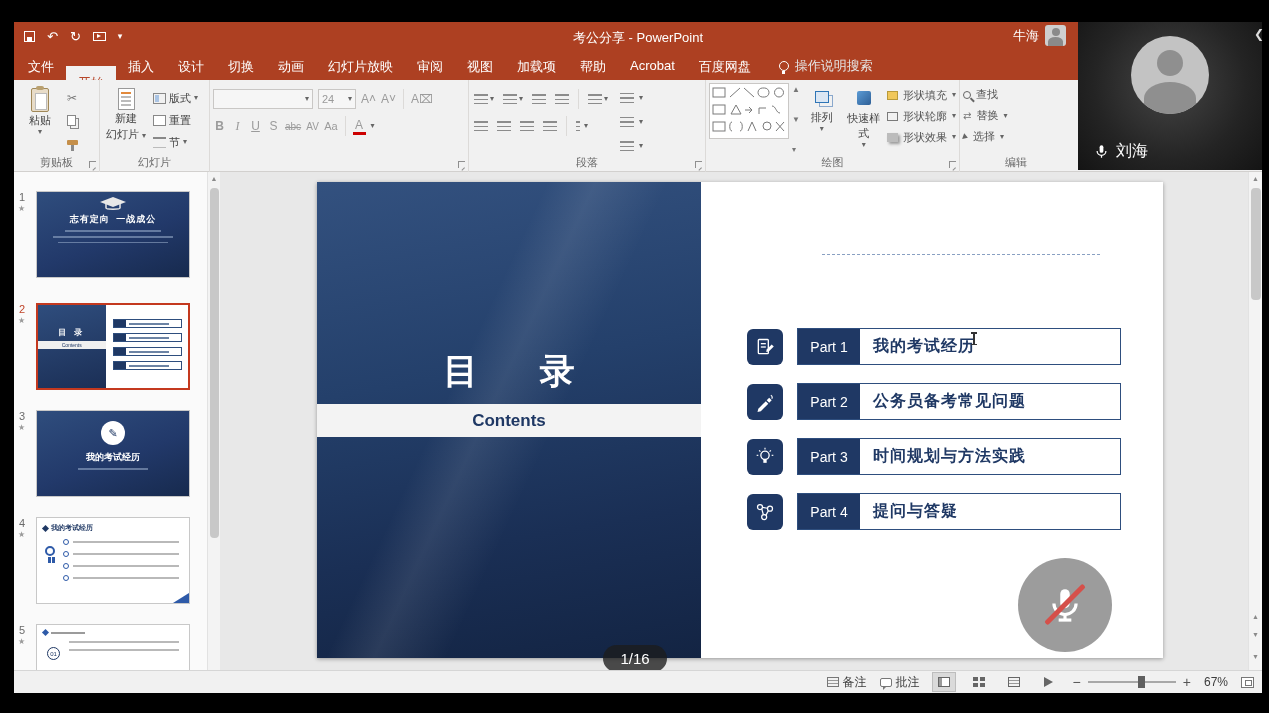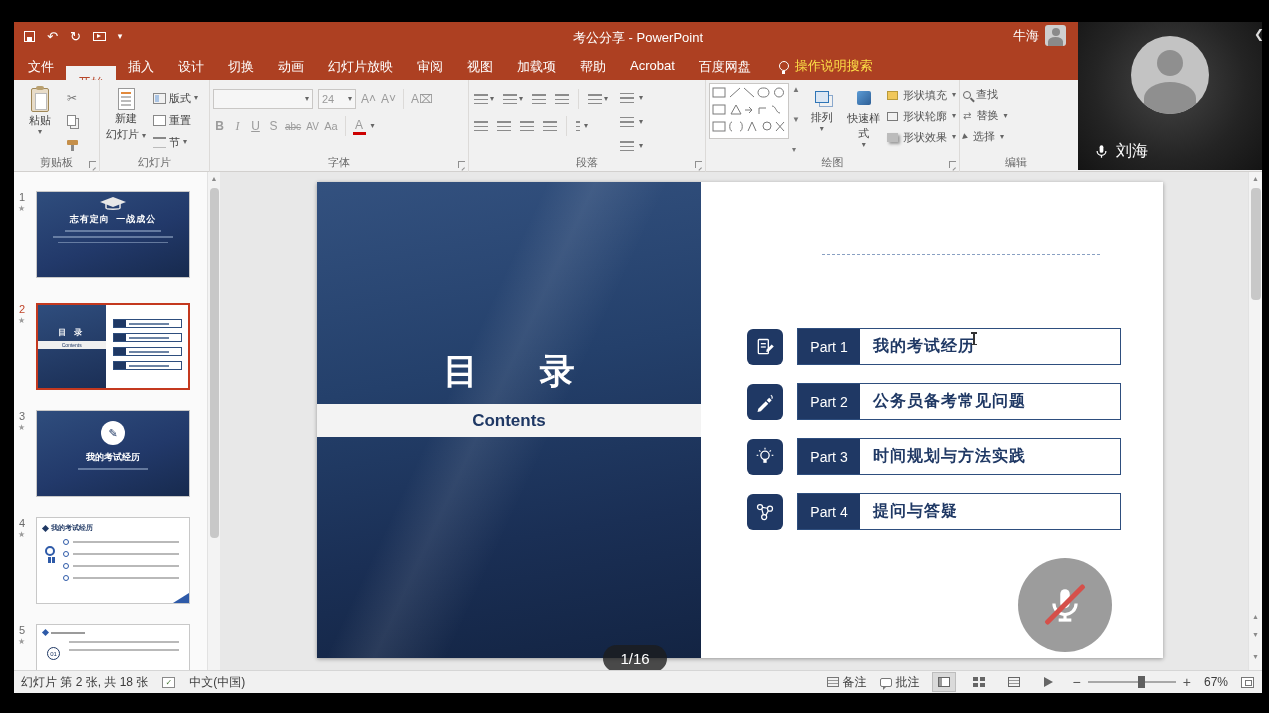--- a/index.html
+++ b/index.html
@@ -22,21 +22,21 @@
   .tb-title { position:absolute; left:50%; top:7px; transform:translateX(-50%); font-size:13px; }
   .tb-user { position:absolute; right:196px; top:3px; display:flex; align-items:center; gap:6px; font-size:13px; }
   .tb-ava { width:21px; height:21px; border-radius:3px; background:#cfcfcf; position:relative; overflow:hidden; }
   .tb-ava::before { content:""; position:absolute; left:6.5px; top:3px; width:8px; height:8px; border-radius:50%; background:#8a8a8a; }
   .tb-ava::after  { content:""; position:absolute; left:3px; top:12px; width:15px; height:9px; border-radius:50% 50% 0 0; background:#8a8a8a; }
 
   
   .tabs { height:30px; background:#ad4022; display:flex; align-items:flex-start; padding-left:2px; }
   .tab { color:#fff; font-size:13px; padding:8px 12px 0; cursor:default; white-space:nowrap; }
   .tab.active { background:#f1f1f1; color:#b7472a;margin-top:16px; }
-  .tellme { display:flex; align-items:center; gap:6px; color:#fde047; font-size:13px; margin-left:16px; padding-top:7px; }
+  .tellme { display:flex; align-items:center; gap:6px; color:#e5e5e5; font-size:13px; margin-left:16px; padding-top:7px; }
   .i-bulb { width:10px; height:10px; border:1.5px solid #fff; border-radius:50%; position:relative; }
   .i-bulb::after { content:""; position:absolute; left:2.5px; top:9px; width:3px; height:3px; background:#fff; }
 
   
   .ribbon { height:92px; background:#f1f1f1; border-bottom:1px solid #d2d0ce; display:flex; position:relative; }
   .grp { position:relative; border-right:1px solid #dcdad8; height:92px; padding:3px 3px 16px; display:flex; gap:2px; }
   .grp-label { position:absolute; bottom:2px; left:0; right:0; text-align:center; font-size:11px; color:#6a6a6a; }
   .launcher { position:absolute; right:3px; bottom:4px; width:7px; height:7px;
               border-left:1px solid #8f8f8f; border-top:1px solid #8f8f8f; }
   .launcher::after { content:""; position:absolute; right:0; bottom:0; width:4px; height:1px; background:#8f8f8f;
@@ -306,21 +306,20 @@
           <span class="fbtn" style="text-decoration:underline">U</span>
           <span class="fbtn">S</span>
           <span class="fbtn" style="font-size:10px;text-decoration:line-through">abc</span>
           <span class="fbtn" style="font-size:10px">AV</span>
           <span class="fbtn" style="font-size:11px">Aa</span>
           <span class="sep-v"></span>
           <span class="fbtn" style="border-bottom:3px solid #c00">A</span>
           <span class="dd">▾</span>
         </div>
       </div>
-      <div class="grp-label">字体</div>
       <span class="launcher"></span>
     </div>
 
     <div class="grp" style="width:237px">
       <div class="fcol">
         <div class="frow">
           <span class="ibox">
               <span class="ibar"></span>
               <span class="dd">▾</span>
             </span>
@@ -656,25 +655,20 @@
     <div class="sb" style="left:1234px;width:14px">
       <span class="arrow">▲</span>
       <span class="sbthumb" style="top:16px;height:112px;width:10px"></span>
       <span class="arrow" style="position:absolute;left:0;right:0;top:438px">▲</span>
       <span class="arrow" style="position:absolute;left:0;right:0;top:456px">▼</span>
       <span class="arrow" style="position:absolute;left:0;right:0;top:478px">▼</span>
     </div>
   </div>
 
   <div class="status">
-    <div class="st-left">
-      <span>幻灯片 第 2 张, 共 18 张</span>
-      <span class="i-spell">✓</span>
-      <span>中文(中国)</span>
-    </div>
     <div class="st-right">
       <span class="stbtn">
         <span class="i-notes"></span>
         <span>备注</span>
       </span>
       <span class="stbtn">
         <span class="i-comment"></span>
         <span>批注</span>
       </span>
       <span class="viewbtn pressed">

